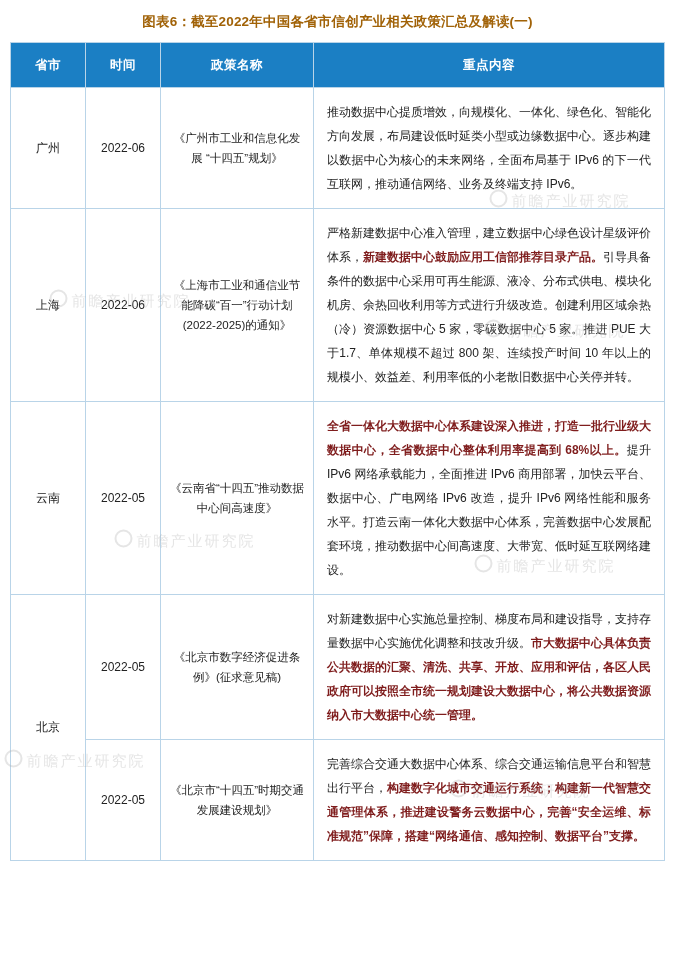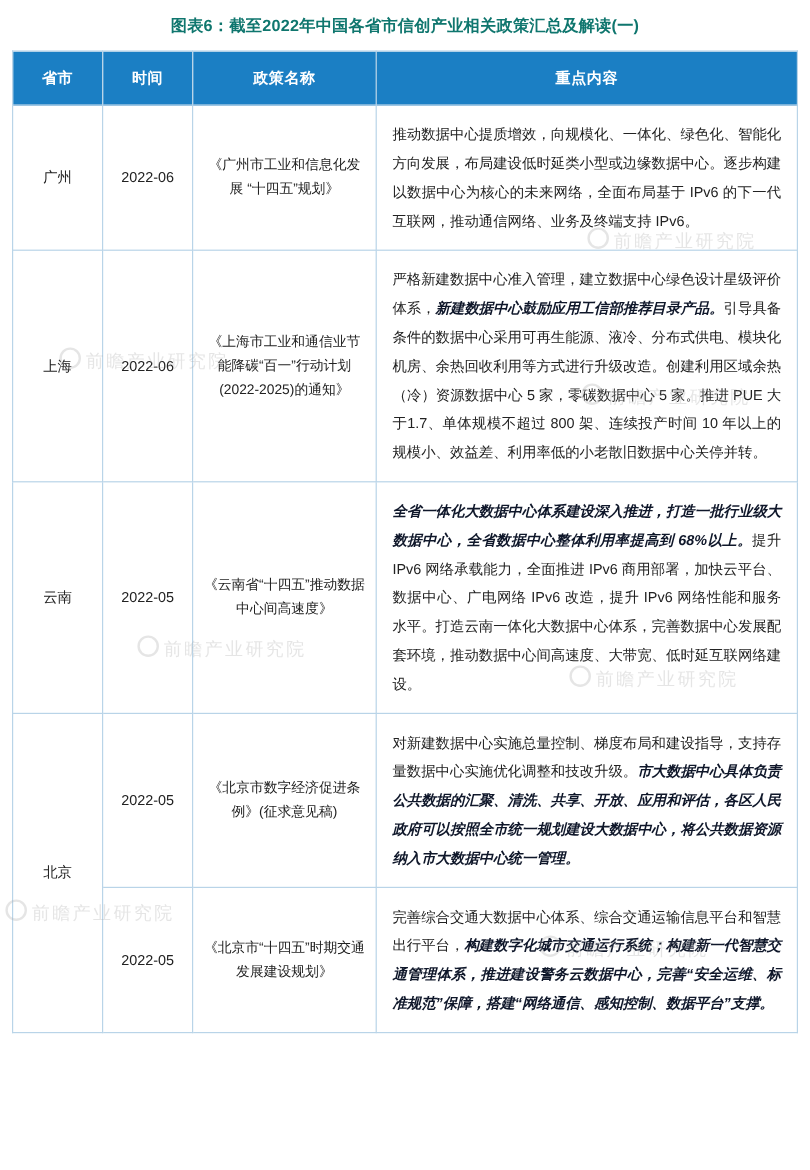--- a/index.html
+++ b/index.html
@@ -16,21 +16,21 @@
   }
   .page {
     position: relative;
     width: 675px;
     box-sizing: border-box;
     padding: 0 10px;
   }
   .fig-title {
     font-size: 13.5px;
     font-weight: bold;
-    color: #0f766e;
+    color: #a16207;
     text-align: center;
     padding: 13px 6px 11px 6px;
     letter-spacing: 0.2px;
   }
   table.policy-table {
     border-collapse: collapse;
     width: 655px;
     table-layout: fixed;
     background: #ffffff;
   }
@@ -71,22 +71,21 @@
   td.cell-content {
     font-size: 12px;
     color: #222222;
     line-height: 2.0;
     padding: 12px 13px 12px 13px;
     text-align: justify;
     text-justify: inter-ideograph;
   }
   td.cell-content b {
     font-weight: bold;
-    color: #0f172a;
-    font-style: italic;
+    color: #7f1d1d;
   }
   .wm {
     position: absolute;
     font-size: 15px;
     color: rgba(170, 170, 170, 0.30);
     font-weight: normal;
     letter-spacing: 2px;
     pointer-events: none;
     white-space: nowrap;
     user-select: none;

